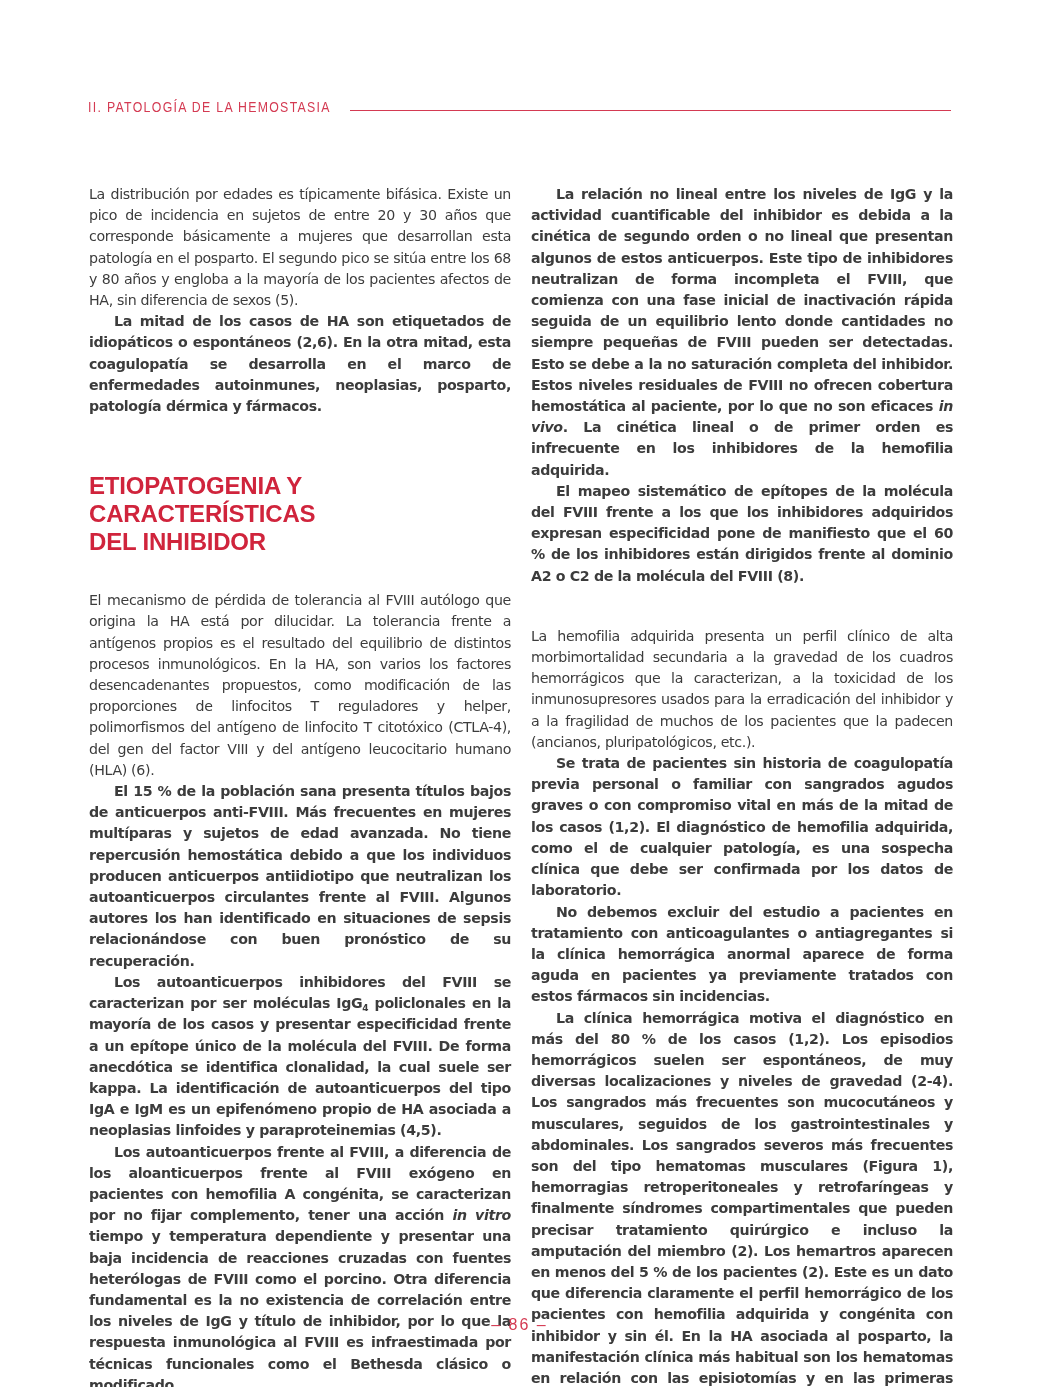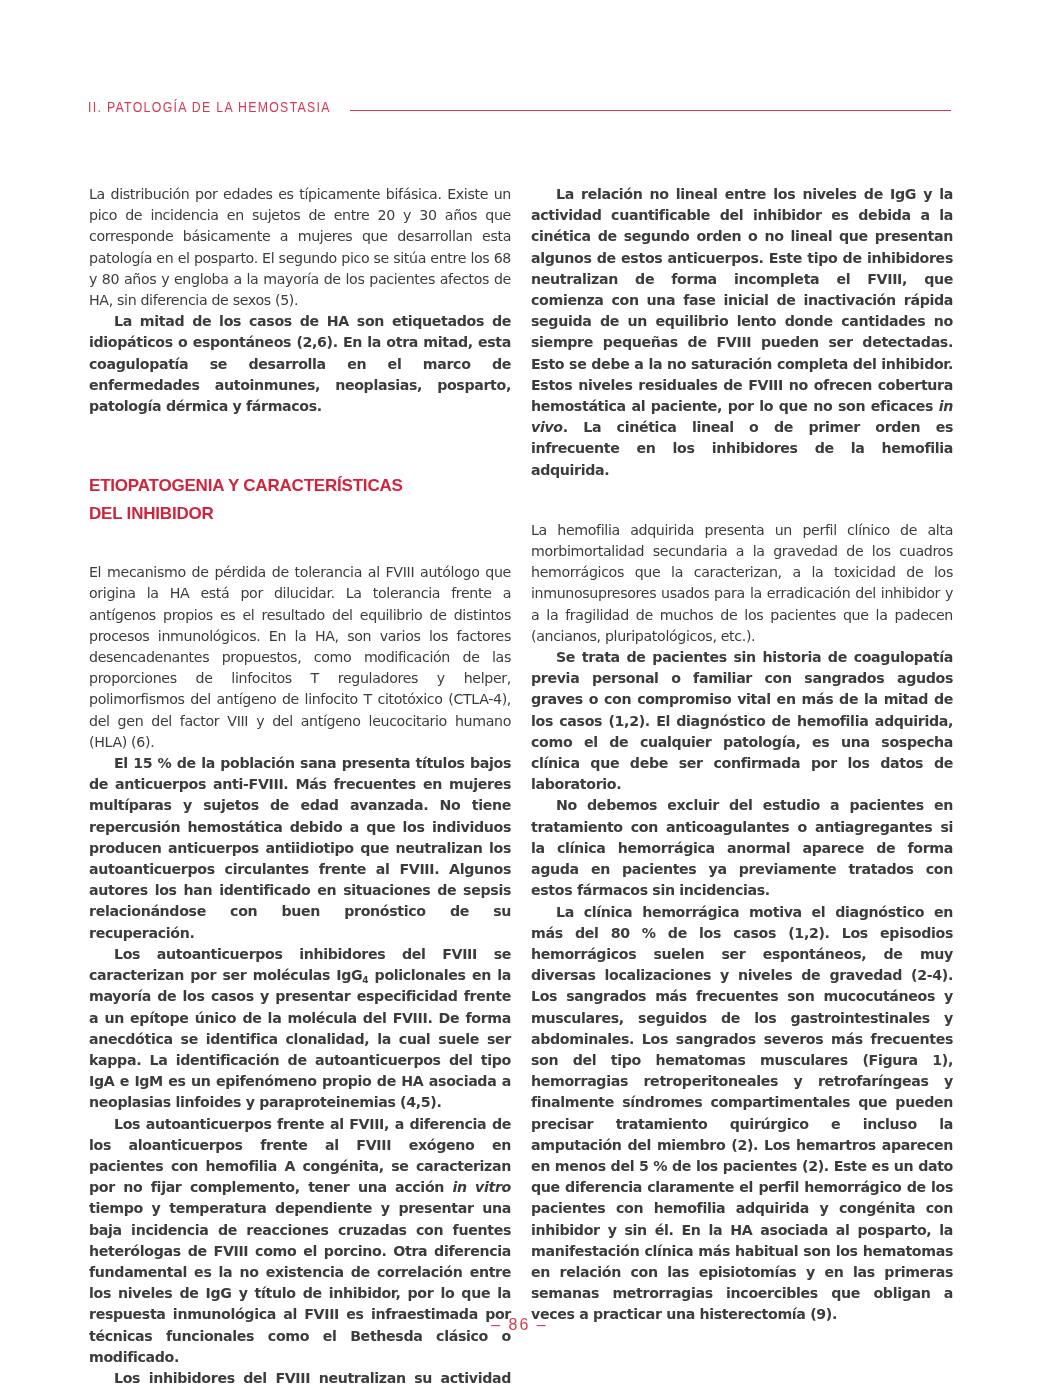--- a/index.html
+++ b/index.html
@@ -11,21 +11,21 @@
                   font-size: 15px; letter-spacing: 1.6px; color: #d43a52; white-space: nowrap;
                   transform: scaleX(0.82); transform-origin: left bottom; margin-right: -38px; line-height: 1; }
   .running-head .rule { flex: 1; border-bottom: 1px solid #d43a52; margin-bottom: 3px; margin-left: 4px; }
   .col { position: absolute; top: 184px; width: 422px; font-size: 14.2px; line-height: 21.2px;
          text-align: justify; letter-spacing: -0.35px; }
   .col-left { left: 89px; }
   .col-right { left: 531px; }
   p { margin: 0; text-indent: 0; }
   p.indent { text-indent: 25px; font-weight: bold; }
   h2 { margin: 0; font-family: "Liberation Sans", sans-serif; font-weight: bold; color: #d0243c;
-       font-size: 17px; line-height: 28px; letter-spacing: -0.2px; text-align: left; }
+       font-size: 24px; line-height: 28px; letter-spacing: -0.2px; text-align: left; }
   em { font-style: italic; }
   sub { font-size: 9px; vertical-align: -3px; line-height: 0; }
   .page-number { position: absolute; top: 1316px; left: 0; width: 1039px; text-align: center;
                  font-family: "Liberation Sans", sans-serif; font-size: 16px; color: #d43a52;
                  letter-spacing: 2px; }
 </style>
 </head>
 <body>
 
 <div class="running-head">
@@ -44,20 +44,21 @@
 
   <p style="margin-top:34px;">El mecanismo de pérdida de tolerancia al FVIII autólogo que origina la HA está por dilucidar. La tolerancia frente a antígenos propios es el resultado del equilibrio de distintos procesos inmunológicos. En la HA, son varios los factores desencadenantes propuestos, como modificación de las proporciones de linfocitos T reguladores y helper, polimorfismos del antígeno de linfocito T citotóxico (CTLA-4), del gen del factor VIII y del antígeno leucocitario humano (HLA) (6).</p>
   <p class="indent">El 15 % de la población sana presenta títulos bajos de anticuerpos anti-FVIII. Más frecuentes en mujeres multíparas y sujetos de edad avanzada. No tiene repercusión hemostática debido a que los individuos producen anticuerpos antiidiotipo que neutralizan los autoanticuerpos circulantes frente al FVIII. Algunos autores los han identificado en situaciones de sepsis relacionándose con buen pronóstico de su recuperación.</p>
   <p class="indent"><span>Los autoanticuerpos inhibidores del FVIII se caracterizan por ser moléculas IgG</span><sub>4</sub><span> policlonales en la mayoría de los casos y presentar especificidad frente a un epítope único de la molécula del FVIII. De forma anecdótica se identifica clonalidad, la cual suele ser kappa. La identificación de autoanticuerpos del tipo IgA e IgM es un epifenómeno propio de HA asociada a neoplasias linfoides y paraproteinemias (4,5).</span></p>
   <p class="indent"><span>Los autoanticuerpos frente al FVIII, a diferencia de los aloanticuerpos frente al FVIII exógeno en pacientes con hemofilia A congénita, se caracterizan por no fijar complemento, tener una acción </span><em>in vitro</em><span> tiempo y temperatura dependiente y presentar una baja incidencia de reacciones cruzadas con fuentes heterólogas de FVIII como el porcino. Otra diferencia fundamental es la no existencia de correlación entre los niveles de IgG y título de inhibidor, por lo que la respuesta inmunológica al FVIII es infraestimada por técnicas funcionales como el Bethesda clásico o modificado.</span></p>
   <p class="indent">Los inhibidores del FVIII neutralizan su actividad procoagulante a través de distintas vías, inhibiendo la función del FVIII de forma directa al unirse a regiones funcionantes de la proteína o bien acelerando su catabolismo y aclaramiento (inhibidores catalíticos) (7).</p>
 </div>
 
 <div class="col col-right">
   <p class="indent"><span>La relación no lineal entre los niveles de IgG y la actividad cuantificable del inhibidor es debida a la cinética de segundo orden o no lineal que presentan algunos de estos anticuerpos. Este tipo de inhibidores neutralizan de forma incompleta el FVIII, que comienza con una fase inicial de inactivación rápida seguida de un equilibrio lento donde cantidades no siempre pequeñas de FVIII pueden ser detectadas. Esto se debe a la no saturación completa del inhibidor. Estos niveles residuales de FVIII no ofrecen cobertura hemostática al paciente, por lo que no son eficaces </span><em>in vivo</em><span>. La cinética lineal o de primer orden es infrecuente en los inhibidores de la hemofilia adquirida.</span></p>
+  <p class="indent">El mapeo sistemático de epítopes de la molécula del FVIII frente a los que los inhibidores adquiridos expresan especificidad pone de manifiesto que el 60 % de los inhibidores están dirigidos frente al dominio A2 o C2 de la molécula del FVIII (8).</p>
 
 
   <p style="margin-top:39px;">La hemofilia adquirida presenta un perfil clínico de alta morbimortalidad secundaria a la gravedad de los cuadros hemorrágicos que la caracterizan, a la toxicidad de los inmunosupresores usados para la erradicación del inhibidor y a la fragilidad de muchos de los pacientes que la padecen (ancianos, pluripatológicos, etc.).</p>
   <p class="indent">Se trata de pacientes sin historia de coagulopatía previa personal o familiar con sangrados agudos graves o con compromiso vital en más de la mitad de los casos (1,2). El diagnóstico de hemofilia adquirida, como el de cualquier patología, es una sospecha clínica que debe ser confirmada por los datos de laboratorio.</p>
   <p class="indent">No debemos excluir del estudio a pacientes en tratamiento con anticoagulantes o antiagregantes si la clínica hemorrágica anormal aparece de forma aguda en pacientes ya previamente tratados con estos fármacos sin incidencias.</p>
   <p class="indent">La clínica hemorrágica motiva el diagnóstico en más del 80 % de los casos (1,2). Los episodios hemorrágicos suelen ser espontáneos, de muy diversas localizaciones y niveles de gravedad (2-4). Los sangrados más frecuentes son mucocutáneos y musculares, seguidos de los gastrointestinales y abdominales. Los sangrados severos más frecuentes son del tipo hematomas musculares (Figura 1), hemorragias retroperitoneales y retrofaríngeas y finalmente síndromes compartimentales que pueden precisar tratamiento quirúrgico e incluso la amputación del miembro (2). Los hemartros aparecen en menos del 5 % de los pacientes (2). Este es un dato que diferencia claramente el perfil hemorrágico de los pacientes con hemofilia adquirida y congénita con inhibidor y sin él. En la HA asociada al posparto, la manifestación clínica más habitual son los hematomas en relación con las episiotomías y en las primeras semanas metrorragias incoercibles que obligan a veces a practicar una histerectomía (9).</p>
 </div>
 
 <div class="page-number">– 86 –</div>
 

